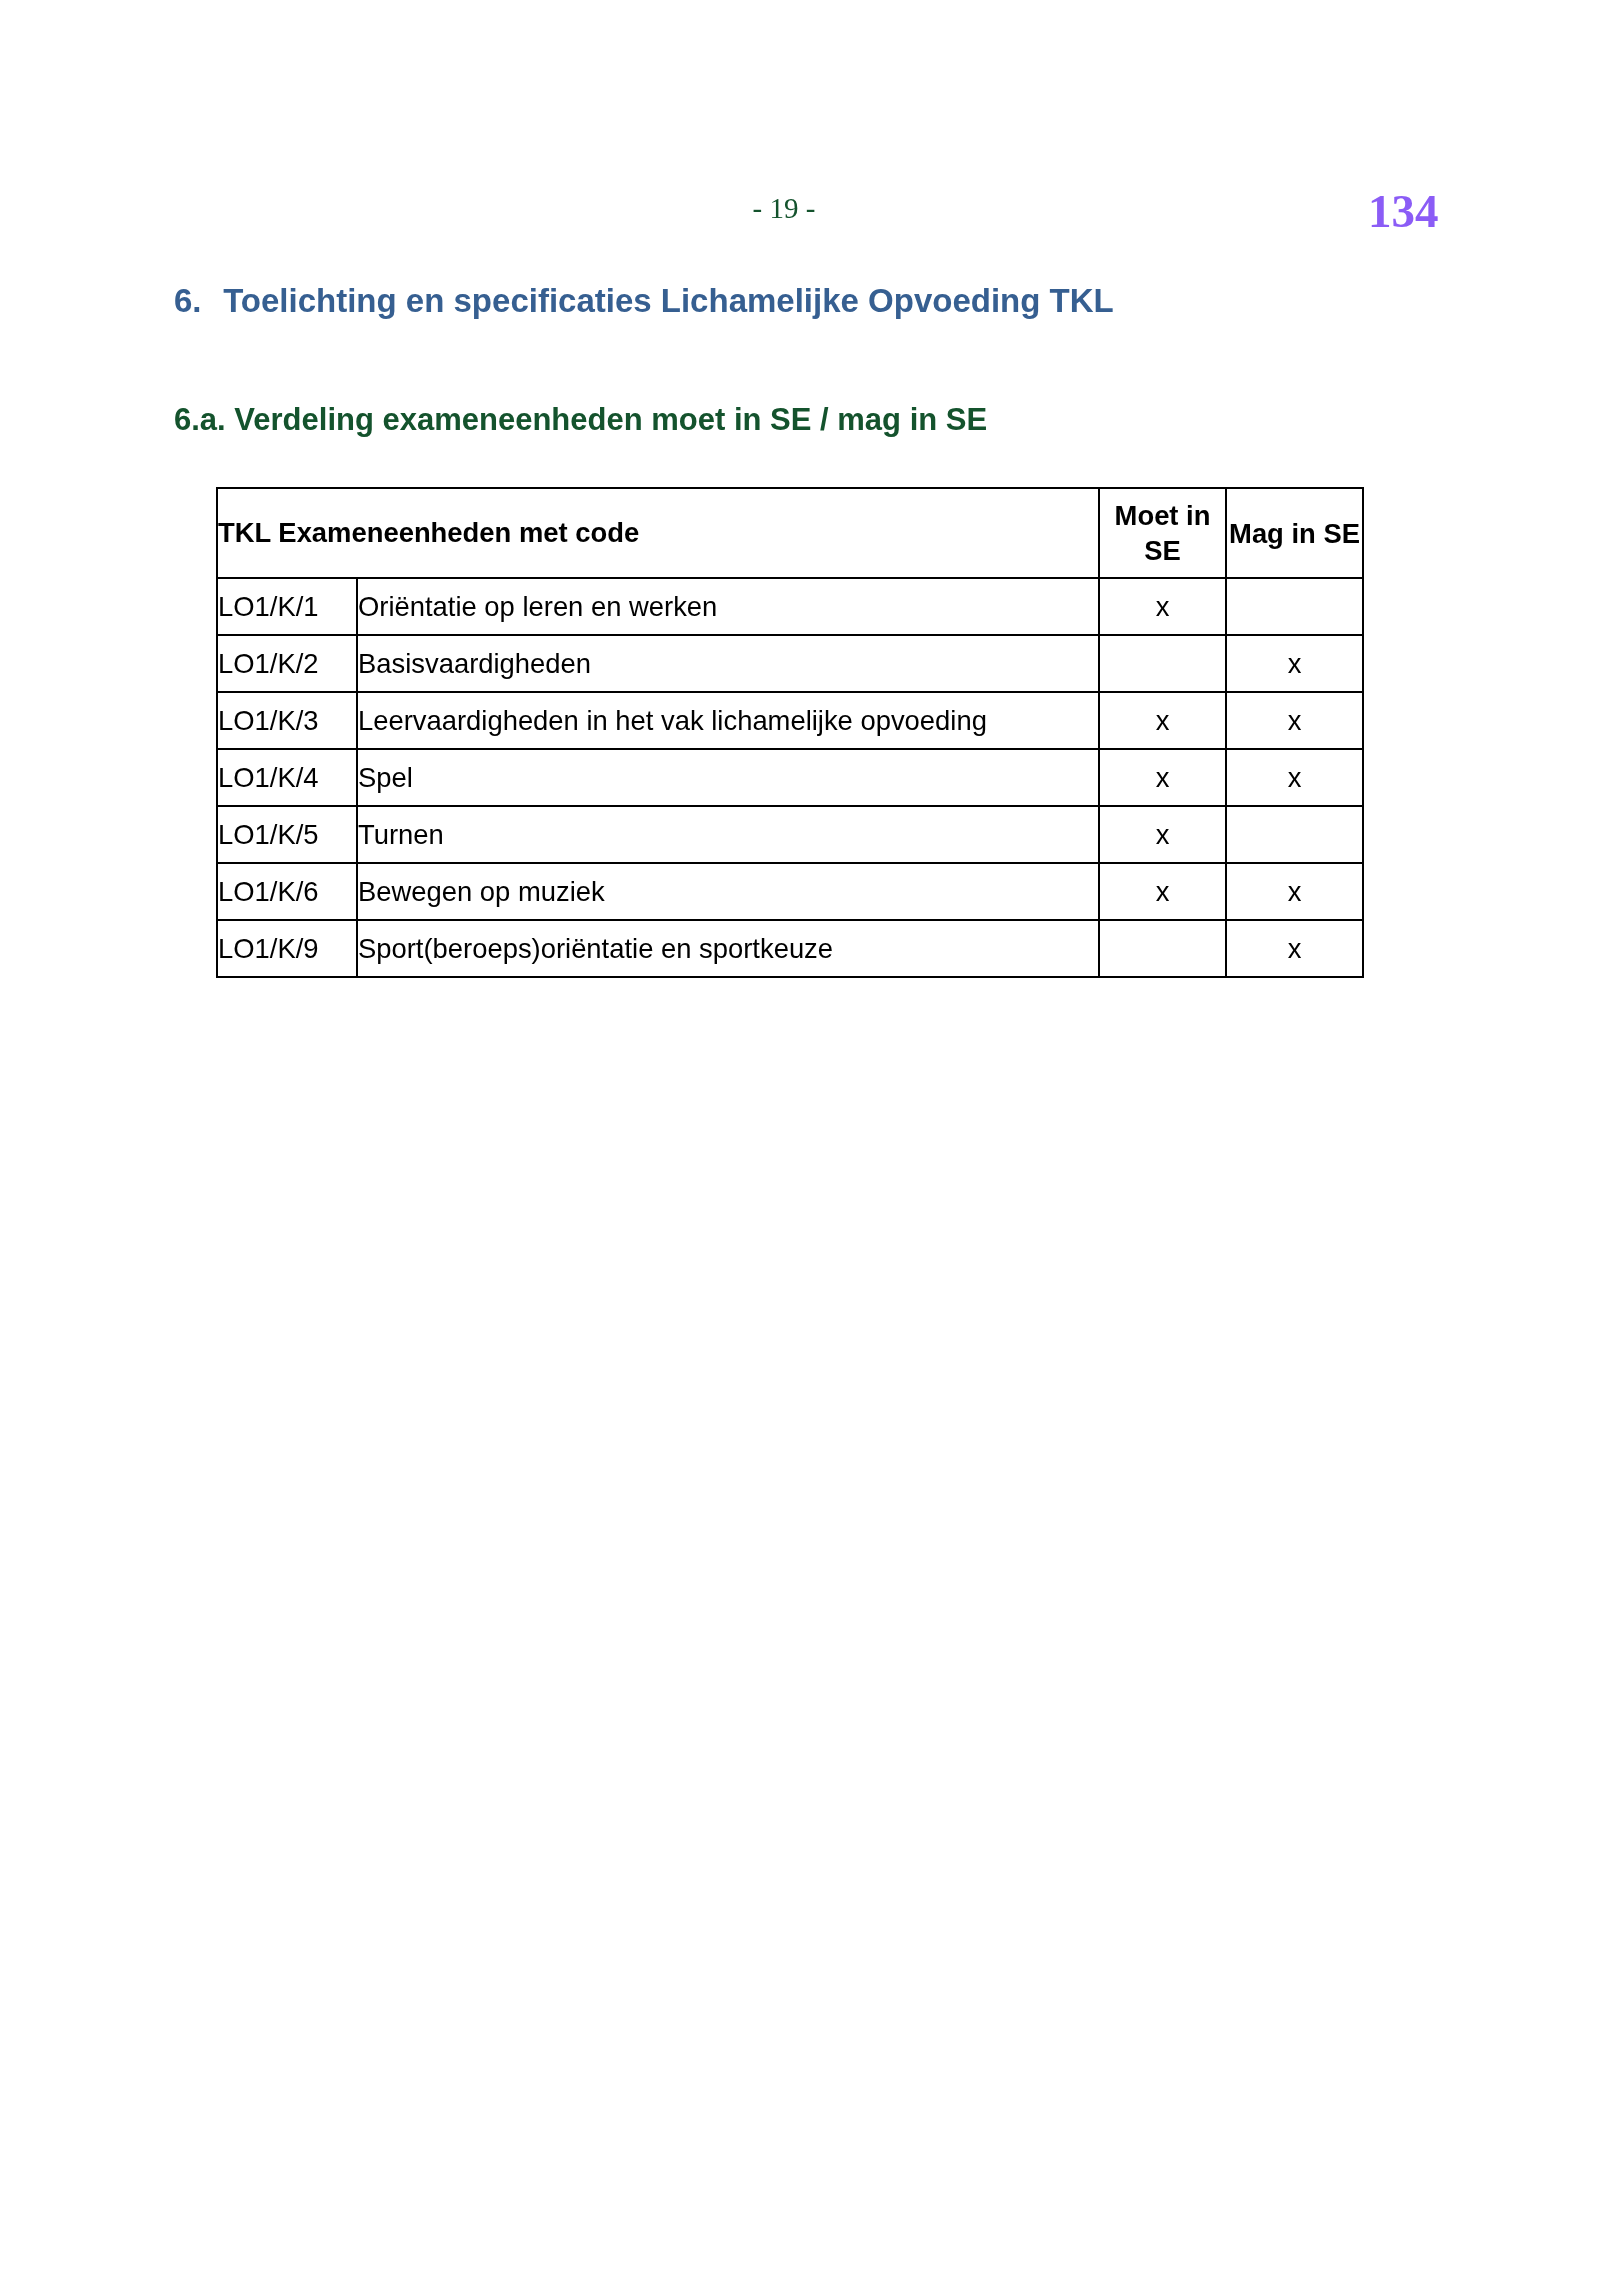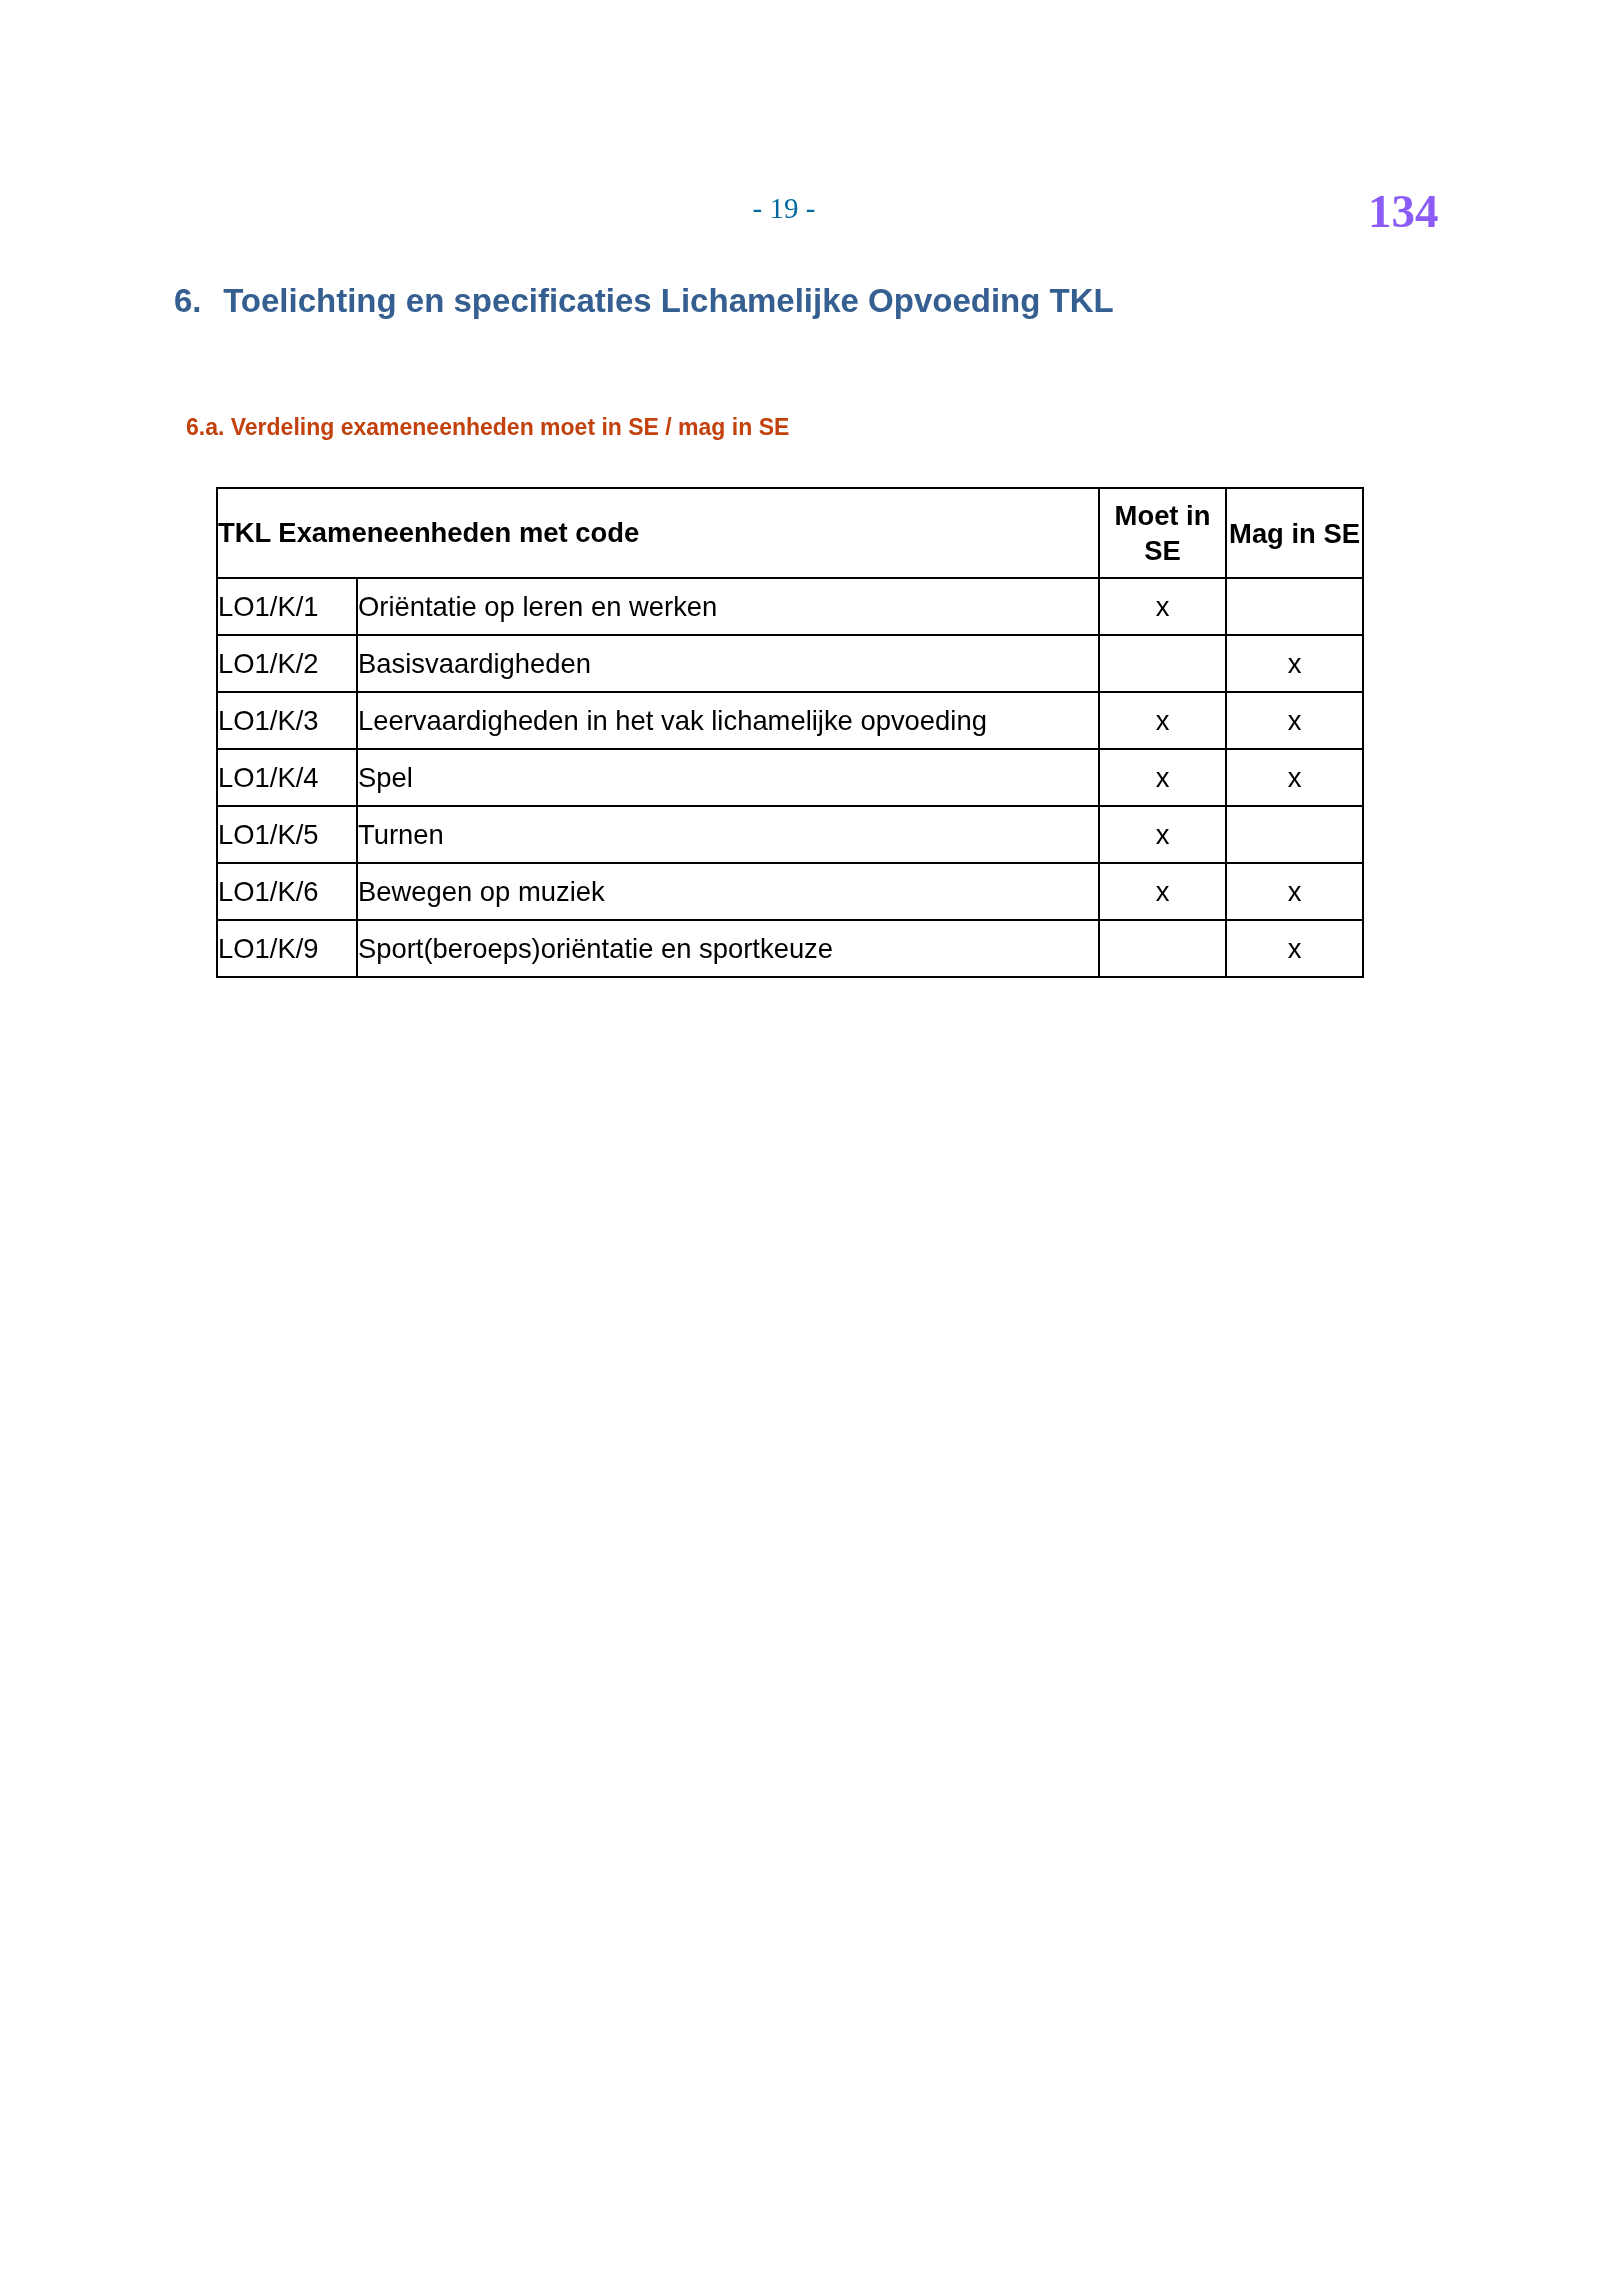--- a/index.html
+++ b/index.html
@@ -17,21 +17,21 @@
     overflow: hidden;
   }
   .page-number {
     position: absolute;
     left: 0;
     top: 192px;
     width: 1568px;
     text-align: center;
     font-family: "Liberation Serif", serif;
     font-size: 29px;
-    color: #0369a1;
+    color: #14532d;
   }
   .corner-number {
     position: absolute;
     left: 1368px;
     top: 184px;
     font-family: "Liberation Serif", serif;
     font-weight: bold;
     font-size: 47px;
     color: #8b5cf6;
   }
@@ -46,24 +46,24 @@
     display: flex;
     white-space: nowrap;
   }
   h1.section-heading .heading-number {
     margin-right: 21.6px;
   }
   h2.subsection-heading {
     position: absolute;
     left: 174px;
     top: 402px;
-    margin: 12px;
-    font-size: 23px;
+    margin: 0;
+    font-size: 31px;
     font-weight: bold;
-    color: #c2410c;
+    color: #14532d;
     white-space: nowrap;
   }
   table.exam-table {
     position: absolute;
     left: 181px;
     top: 487px;
     width: 1147px;
     border-collapse: collapse;
     table-layout: fixed;
     font-size: 27.4px;

